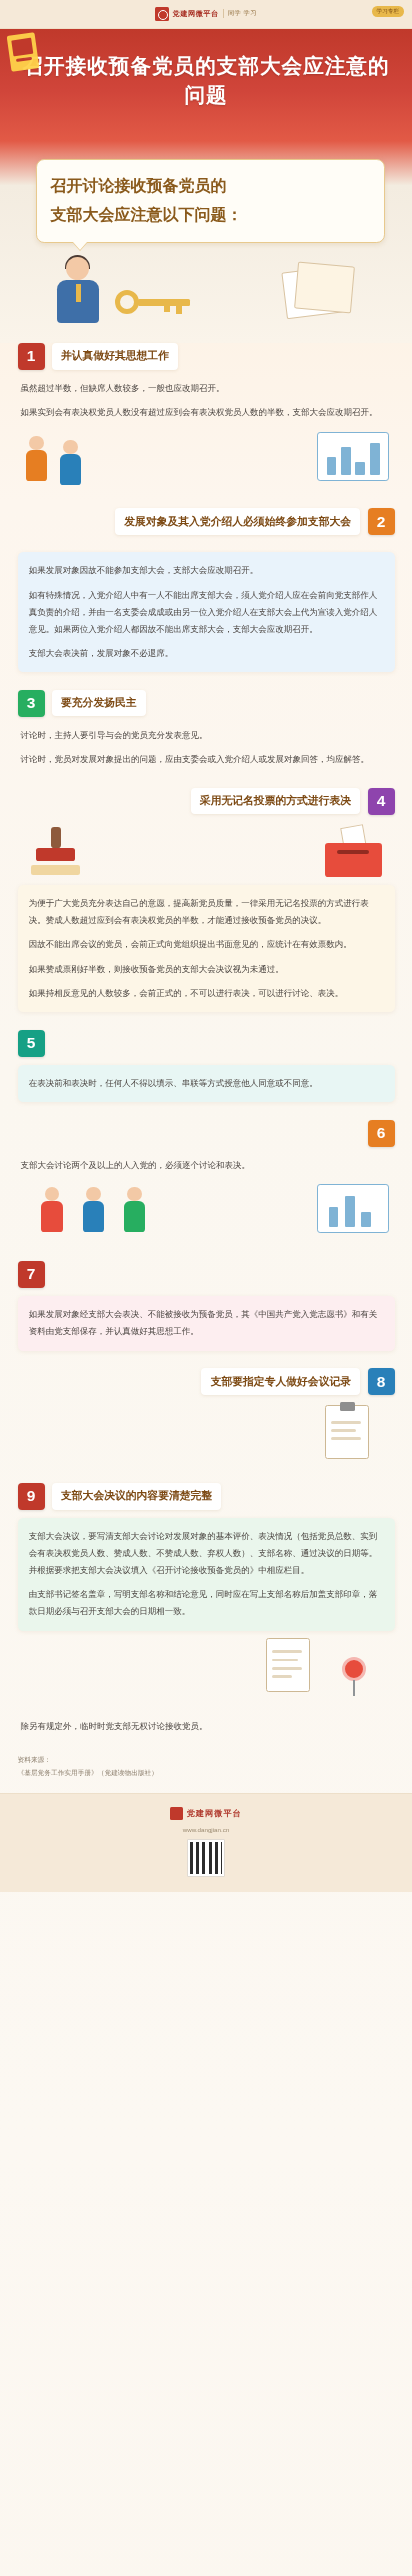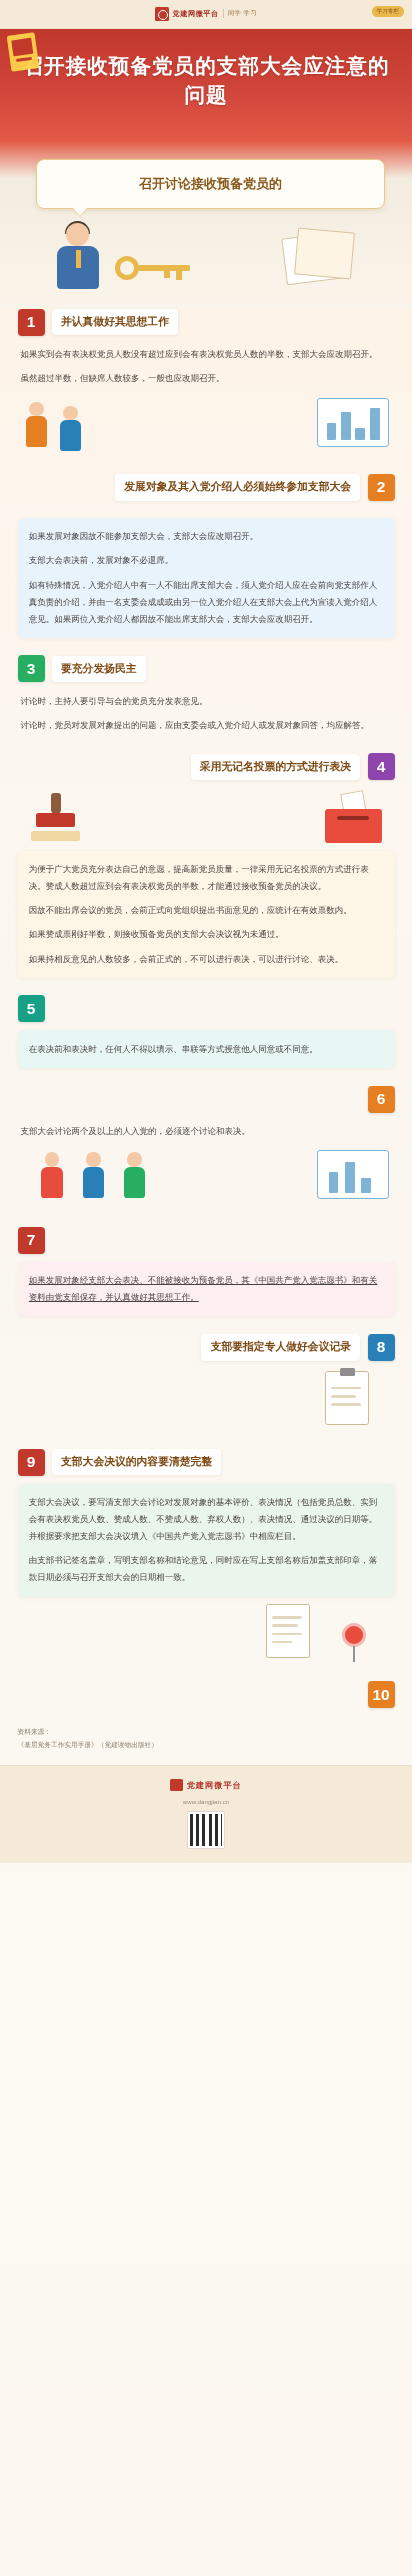--- a/index.html
+++ b/index.html
@@ -97,23 +97,23 @@
   .intro-wrap {
     position: relative;
     padding: 17.5px 27px 15.5px 27px;
     background: linear-gradient(180deg,#e25a46 0%, #f3ece0 22%, #faf4ea 100%);
   }
   .bubble {
     background: #fffdf7;
     border: 1px solid #e8c98d;
     border-radius: 8.2px;
     padding: 12.4px 13.4px;
-    text-align: center;
+    text-align: left;
     color: #8a5a1c;
-    font-size: 13px;
+    font-size: 16px;
     line-height: 1.8;
     font-weight: bold;
     box-shadow: 0 1.5px 5.2px rgba(180,140,80,.18);
     position: relative;
     margin-left: 9px;
   }
   .bubble:after{
     content:"";
     position:absolute; left: 36px; bottom: -8.2px;
     width:0;height:0;
@@ -209,21 +209,21 @@
     line-height: 2.0;
     color: #4a4440;
     background: #ffffff;
     box-shadow: 0 1px 4.1px rgba(180,150,110,.13);
   }
   .body-card p { margin-bottom: 7.2px; }
   .body-card p:last-child { margin-bottom: 0; }
   .plain { background: transparent; box-shadow:none; padding: 2.1px 3.1px; }
   .tint-blue { background: #e9f3fb; margin-top: 17px; }
   .tint-green { background: #eaf6ec; }
-  .tint-pink { background: #fdeef0; text-decoration: underline; }
+  .tint-pink { background: #fdeef0; }
   .tint-cream { background: #fdf6e7; }
   .tint-lav { background: #f0eefb; }
   .tint-mint { background: #e8f6f4; }
   
   .mini-illus {
     height: 62px; position: relative; margin: 5.2px 0 0 0;
   }
   .mi-board{
     position:absolute; right: 5.2px; top: 3.1px; width:72px;height:49px;background:#fff;border:1.5px solid #7fb3d5;border-radius:3.1px;
   }
@@ -295,20 +295,21 @@
   </div>
 
   <div class="hero">
     <div class="hero-deco-flag"></div>
     <div class="hero-title">召开接收预备党员的支部大会应注意的问题</div>
   </div>
 
   <div class="intro-wrap">
     <div class="bubble">
       <div>召开讨论接收预备党员的</div>
+      <div>支部大会应注意以下问题：</div>
     </div>
     <div class="illus-band">
       <div class="illus-person">
         <span class="hair"></span>
           <span class="head"></span>
           <span class="body"></span>
           <span class="tie"></span>
       </div>
       <div class="illus-key">
         <span class="ring"></span>
@@ -322,22 +323,22 @@
       </div>
     </div>
   </div>
 
   <div class="section">
     <div class="sec-head">
       <div class="num" style="background:#c0392b">1</div>
       <div class="sec-title">并认真做好其思想工作</div>
     </div>
     <div class="body-card plain">
+      <p>虽然超过半数，但缺席人数较多，一般也应改期召开。</p>
       <p>如果实到会有表决权党员人数没有超过应到会有表决权党员人数的半数，支部大会应改期召开。</p>
-      <p>虽然超过半数，但缺席人数较多，一般也应改期召开。</p>
     </div>
     <div class="mini-illus">
       <div class="mi-board">
         <span class="bar" style="left:8.2px;height:17.5px"></span>
         <span class="bar" style="left:23px;height:28px"></span>
         <span class="bar" style="left:37px;height:12.4px"></span>
         <span class="bar" style="left:52px;height:32px"></span>
       </div>
       <div class="mi-person" style="left:5.2px;top:7.2px">
         <span class="h"></span>
@@ -350,22 +351,22 @@
     </div>
   </div>
 
   <div class="section">
     <div class="sec-head right">
       <div class="num" style="background:#e67e22">2</div>
       <div class="sec-title">发展对象及其入党介绍人必须始终参加支部大会</div>
     </div>
     <div class="body-card tint-blue">
       <p>如果发展对象因故不能参加支部大会，支部大会应改期召开。</p>
+      <p>如有特殊情况，入党介绍人中有一人不能出席支部大会，须人党介绍人应在会前向党支部作人真负责的介绍，并由一名支委会成成或由另一位入党介绍人在支部大会上代为宣读入党介绍人意见。如果两位入党介绍人都因故不能出席支部大会，支部大会应改期召开。</p>
       <p>支部大会表决前，发展对象不必退席。</p>
-      <p>如有特殊情况，入党介绍人中有一人不能出席支部大会，须人党介绍人应在会前向党支部作人真负责的介绍，并由一名支委会成成或由另一位入党介绍人在支部大会上代为宣读入党介绍人意见。如果两位入党介绍人都因故不能出席支部大会，支部大会应改期召开。</p>
     </div>
   </div>
 
   <div class="section">
     <div class="sec-head">
       <div class="num" style="background:#27ae60">3</div>
       <div class="sec-title">要充分发扬民主</div>
     </div>
     <div class="body-card plain">
       <p>讨论时，主持人要引导与会的党员充分发表意见。</p>
@@ -459,41 +460,41 @@
       </div>
     </div>
   </div>
 
   <div class="section">
     <div class="sec-head">
       <div class="num" style="background:#c0392b">9</div>
       <div class="sec-title">支部大会决议的内容要清楚完整</div>
     </div>
     <div class="body-card tint-green">
-      <p>支部大会决议，要写清支部大会讨论对发展对象的基本评价、表决情况（包括党员总数、实到会有表决权党员人数、赞成人数、不赞成人数、弃权人数）、表决情况、通过决议的日期等。并根据要求把支部大会决议填入《中国共产党入党志愿书》中相应栏目。</p>
+      <p>支部大会决议，要写清支部大会讨论对发展对象的基本评价、表决情况（包括党员总数、实到会有表决权党员人数、赞成人数、不赞成人数、弃权人数）、支部名称、通过决议的日期等。并根据要求把支部大会决议填入《召开讨论接收预备党员的》中相应栏目。</p>
       <p>由支部书记签名盖章，写明支部名称和结论意见，同时应在写上支部名称后加盖支部印章，落款日期必须与召开支部大会的日期相一致。</p>
     </div>
     <div class="mini-illus">
       <div class="pin-illus">
         <span class="head"></span>
           <span class="needle"></span>
       </div>
       <div class="clip-illus" style="right:72px">
         <span class="pad"></span>
         <span class="ln" style="top:12.4px;width:30px"></span>
         <span class="ln" style="top:20.6px;width:26px"></span>
         <span class="ln" style="top:29px;width:30px"></span>
         <span class="ln" style="top:37px;width:20.6px"></span>
       </div>
     </div>
   </div>
 
   <div class="section">
-    <div class="sec-head right">
-      <div class="num" style="background:#e67e22">10</div>
+    <div class="body-card plain">
+      <p>除另有规定外，临时时党支部无权讨论接收党员。</p>
     </div>
   </div>
 
   <div class="source">
     <div>资料来源：</div>
     <div>《基层党务工作实用手册》（党建读物出版社）</div>
   </div>
 
   <div class="footer">
     <div class="flogo">

